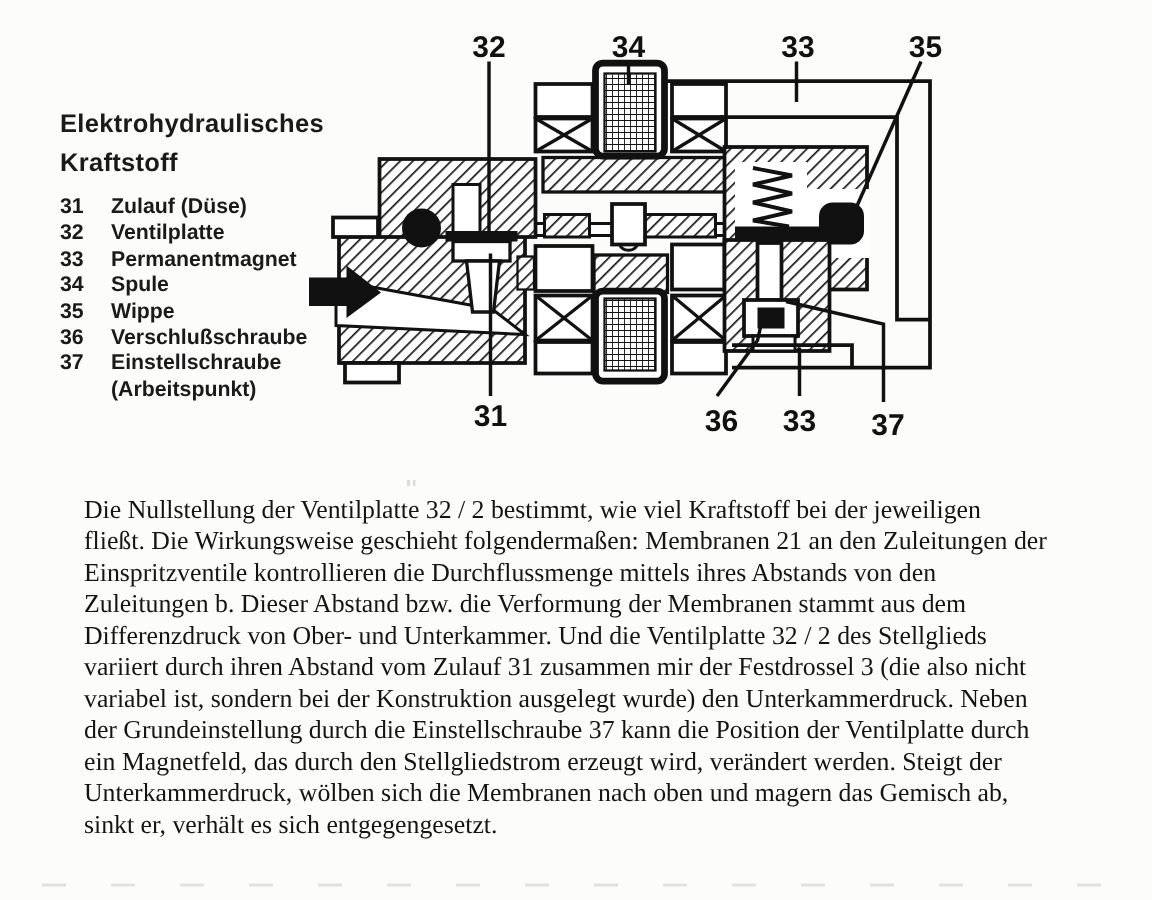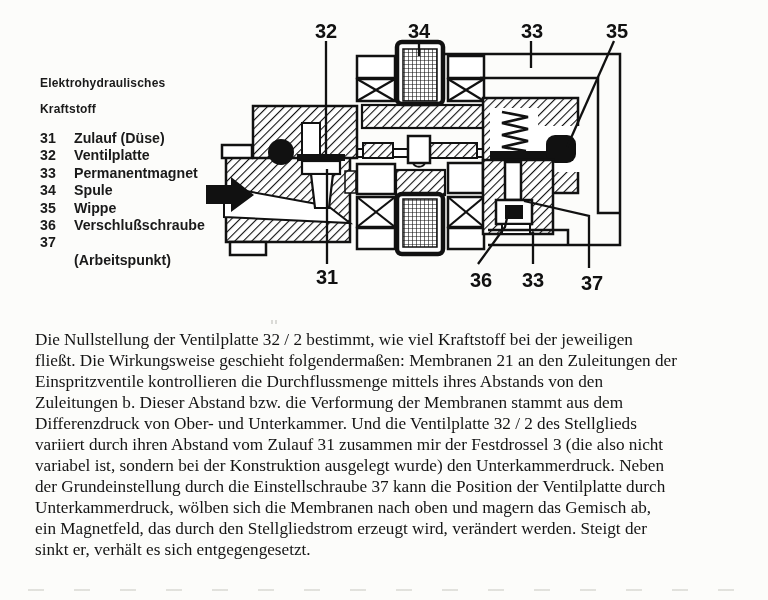--- a/index.html
+++ b/index.html
@@ -1,31 +1,31 @@
 <!DOCTYPE html>
 <html><head>
 <meta charset="utf-8">
 <style>
   html,body{margin:0;padding:0;background:#e8e8e6;}
   .page{position:relative;width:768px;height:600px;background:#fcfcfa;overflow:hidden;
         font-family:"Liberation Sans",sans-serif;color:#161616;}
   
   .legend{position:absolute;left:40px;top:70px;}
-  .legend-title{font-size:12px;font-weight:bold;line-height:26px;letter-spacing:.2px;color:#1a1a1a;}
+  .legend-title{font-size:17px;font-weight:bold;line-height:26px;letter-spacing:.2px;color:#1a1a1a;}
   .legend-items{margin-top:8px;font-size:14.2px;line-height:17.4px;font-weight:bold;color:#1a1a1a;}
   .legend-row{display:flex;}
   .legend-num{width:34px;flex:0 0 34px;}
   .legend-label{white-space:nowrap;}
   
   .diagram{position:absolute;left:0;top:0;}
   .callout{font-family:"Liberation Sans",sans-serif;font-size:20px;font-weight:bold;fill:#111;}
   
   .paragraph{position:absolute;left:35px;top:329px;width:724px;
              font-family:"Liberation Serif",serif;font-size:17.2px;line-height:21px;color:#141414;}
-  .pline{white-space:nowrap;}
+  .pline{white-space:nowrap;margin-left:21px;}
   
   .smudge{position:absolute;left:28px;top:589px;width:712px;height:2px;opacity:.65;
           background:repeating-linear-gradient(90deg,#d3d3cd 0 16px,transparent 16px 46px);}
   .speck{position:absolute;left:271px;top:320px;width:6px;height:4px;opacity:.5;
          background:repeating-linear-gradient(90deg,#b9b9b3 0 2px,transparent 2px 4px);}
 </style>
 </head>
 <body>
 
 <div class="page">
@@ -55,20 +55,21 @@
       <div class="legend-row">
         <span class="legend-num">35</span>
         <span class="legend-label">Wippe</span>
       </div>
       <div class="legend-row">
         <span class="legend-num">36</span>
         <span class="legend-label">Verschlußschraube</span>
       </div>
       <div class="legend-row">
         <span class="legend-num">37</span>
+        <span class="legend-label">Einstellschraube</span>
       </div>
       <div class="legend-row">
         <span class="legend-num"></span>
         <span class="legend-label">(Arbeitspunkt)</span>
       </div>
     </div>
   </div>
 
   <svg class="diagram" width="768" height="310" viewBox="0 0 768 310">
     <defs>
@@ -192,20 +193,20 @@
 
   <div class="paragraph">
     <div class="pline">Die Nullstellung der Ventilplatte 32 / 2 bestimmt, wie viel Kraftstoff bei der jeweiligen</div>
     <div class="pline">fließt. Die Wirkungsweise geschieht folgendermaßen: Membranen 21 an den Zuleitungen der</div>
     <div class="pline">Einspritzventile kontrollieren die Durchflussmenge mittels ihres Abstands von den</div>
     <div class="pline">Zuleitungen b. Dieser Abstand bzw. die Verformung der Membranen stammt aus dem</div>
     <div class="pline">Differenzdruck von Ober- und Unterkammer. Und die Ventilplatte 32 / 2 des Stellglieds</div>
     <div class="pline">variiert durch ihren Abstand vom Zulauf 31 zusammen mir der Festdrossel 3 (die also nicht</div>
     <div class="pline">variabel ist, sondern bei der Konstruktion ausgelegt wurde) den Unterkammerdruck. Neben</div>
     <div class="pline">der Grundeinstellung durch die Einstellschraube 37 kann die Position der Ventilplatte durch</div>
+    <div class="pline">ein Magnetfeld, das durch den Stellgliedstrom erzeugt wird, verändert werden. Steigt der</div>
     <div class="pline">Unterkammerdruck, wölben sich die Membranen nach oben und magern das Gemisch ab,</div>
-    <div class="pline">ein Magnetfeld, das durch den Stellgliedstrom erzeugt wird, verändert werden. Steigt der</div>
     <div class="pline">sinkt er, verhält es sich entgegengesetzt.</div>
   </div>
 
   <div class="speck"></div>
   <div class="smudge"></div>
 </div>
 
 </body></html>

